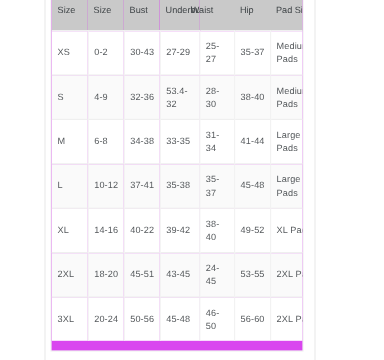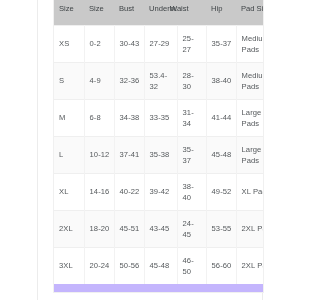--- a/index.html
+++ b/index.html
@@ -36,26 +36,26 @@
     left: 262px;
     top: 0;
     width: 1px;
     height: 300px;
     background: #ececec;
   }
 
   
   #table-wrap {
     position: absolute;
-    left: 54px;
+    left: 43px;
     top: 0;
     width: 209px;
     height: 292px;
     overflow: hidden;
-    background: #c4b5fd;
+    background: #d946ef;
     box-shadow: 0 0 0 1px #f0f0f0;
   }
 
   table.size-chart {
     border-collapse: collapse;
     width: 226px;           
     table-layout: fixed;
     font-size: 7.6px;
     color: #55595c;
   }

